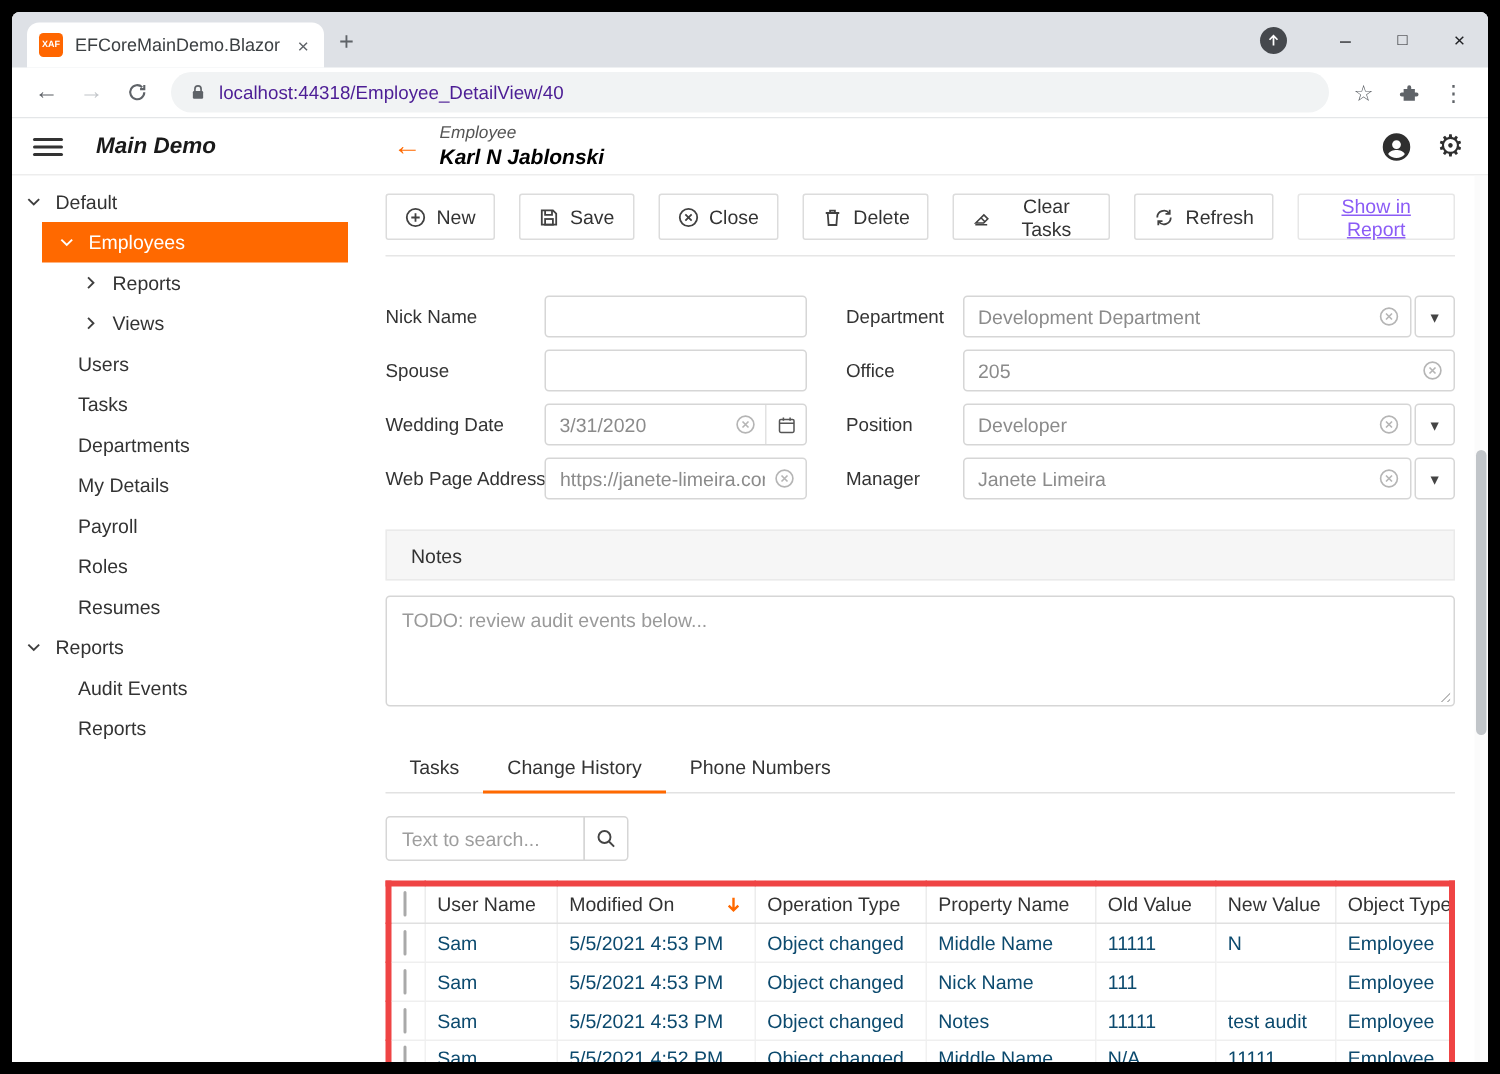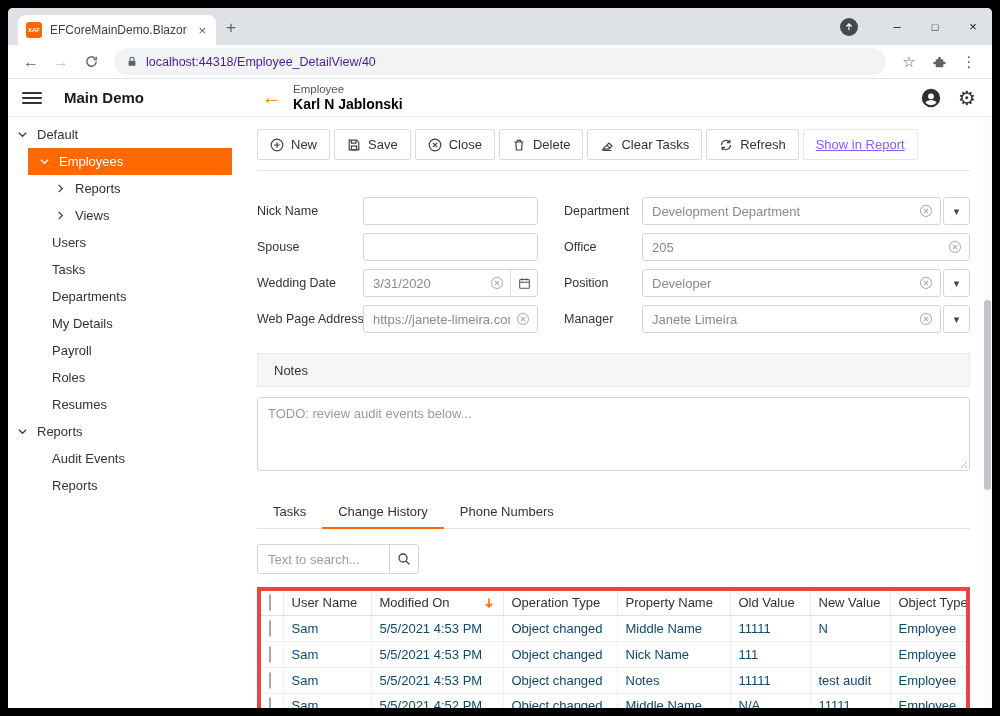--- a/index.html
+++ b/index.html
@@ -29,21 +29,21 @@
     color:#5f6368; font-size:16px; }
   .nav-ic.disabled { color:#c4c7cb; }
   .url-pill { flex:1; height:27px; background:#f1f3f4; border-radius:14px; display:flex;
     align-items:center; padding:0 12px; gap:8px; margin:0 6px; }
   .url-text { font-size:12.5px; color:#4c1d95; white-space:nowrap; }
   .bar-ic { width:26px; height:26px; display:flex; align-items:center; justify-content:center;
     color:#5f6368; font-size:15px; }
 
   
   .appheader { height:38px; background:#fff; display:flex; align-items:center; padding:0 16px 0 14px;
-    border-bottom:1px solid #ededed; flex:none; }
+    border-bottom:1px solid #ededed; flex:none;font-style:italic; }
   .hamburger { width:20px; display:flex; flex-direction:column; gap:3px; }
   .hamburger i { display:block; height:2px; background:#333; border-radius:1px; }
   .app-title { font-size:15px; font-weight:bold; color:#1a1a1a; margin-left:22px; }
   .record-head { display:flex; align-items:center; gap:12px; margin-left:118px; }
   .back-arrow { color:#ff6900; font-size:19px; line-height:1; }
   .rec-caption { font-size:11.5px; color:#555; }
   .rec-name { font-size:14px; font-weight:bold; color:#000000; margin-top:1px; }
   .hdr-right { margin-left:auto; display:flex; align-items:center; gap:16px; }
   .gear { font-size:20px; color:#2f2f2f; line-height:1; }
 
@@ -54,21 +54,21 @@
   .nav-item { height:27px; display:flex; align-items:center; font-size:13px; color:#333; gap:10px; }
   .nav-item.group { padding-left:10px; }
   .nav-item.child { padding-left:48px; }
   .nav-item.leaf { padding-left:44px; }
   .nav-sel { height:27px; margin:0 13px 0 20px; background:#ff6900; color:#fff; display:flex;
     align-items:center; padding-left:12px; gap:10px; font-size:13px; }
   .chev { flex:none; display:flex; }
 
   .main { flex:1; padding:0 22px 0 12px; overflow:hidden; }
 
-  .toolbar { display:flex; gap:4px; margin-top:12px; }
+  .toolbar { display:flex; gap:16px; margin-top:12px; }
   .tb-btn { height:31px; border:1px solid #dcdcdc; border-radius:2px; background:#fff;
     display:inline-flex; align-items:center; gap:7px; padding:0 12px; font-size:13px; color:#333; }
   .tb-btn.disabled { color:#8b5cf6; border-color:#e7e7e7;text-decoration:underline; }
 
   .form-divider { border-top:1px solid #e6e6e6; margin-top:10px; }
 
   .form-grid { margin-top:26px; display:grid; grid-template-columns:106px 175px 104px 1fr;
     row-gap:8px; }
   .f-label { font-size:12.5px; color:#333; line-height:28px; white-space:nowrap; }
   .f-label.right { padding-left:26px; }

